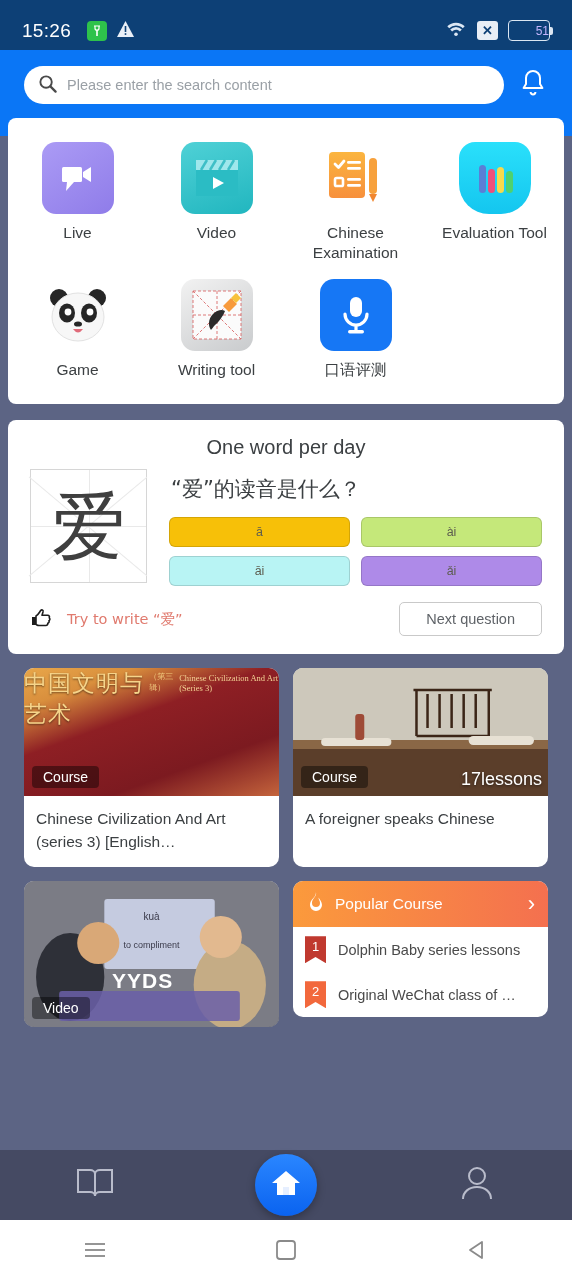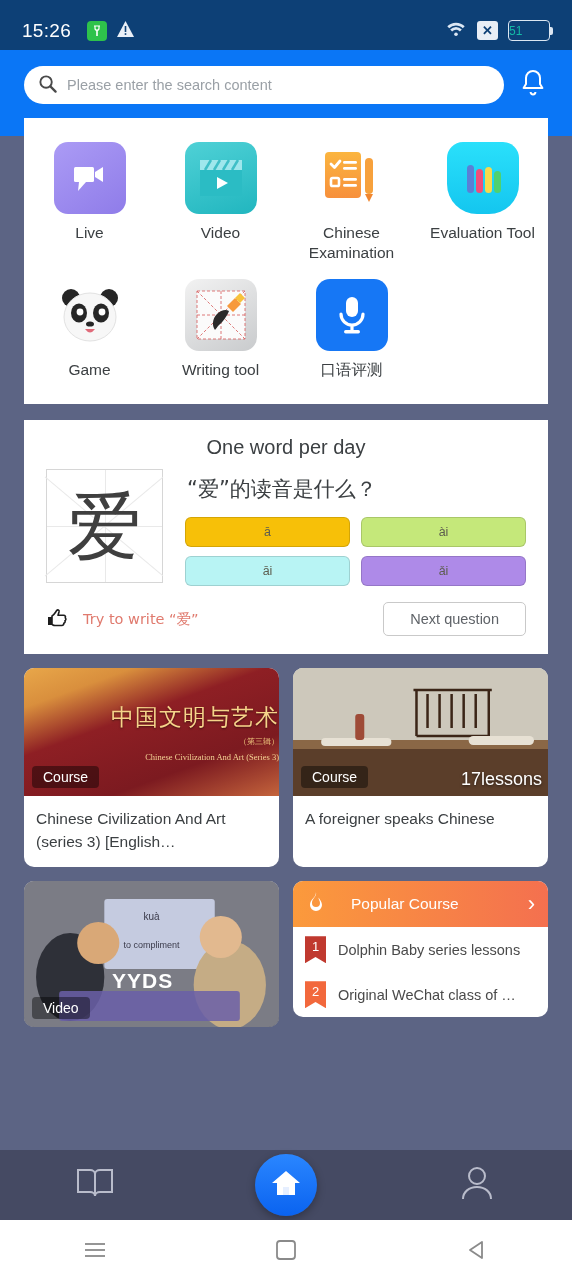--- a/index.html
+++ b/index.html
@@ -19,22 +19,22 @@
   }
   .sb-time{ font-size:19px; letter-spacing:.3px; }
   .sb-left-icons{ display:flex; align-items:center; gap:9px; margin-left:16px; }
   .sb-appicon{
     width:20px; height:20px; background:#2ec24b; border-radius:4px;
     display:flex; align-items:center; justify-content:center;
   }
   .sb-right{ margin-left:auto; display:flex; align-items:center; gap:10px; }
   .battery{
     border:1.7px solid #dbe6f2; border-radius:4px; width:42px; height:21px;
-    display:flex; align-items:center; justify-content:flex-start;
-    font-size:12px; position:relative; color:#14b8a6;
+    display:flex; align-items:center; justify-content:flex-end;
+    font-size:12px; position:relative; color:#c4b5fd;
   }
   .battery::after{
     content:""; position:absolute; right:-4px; top:6px;
     width:3px; height:8px; background:#dbe6f2; border-radius:0 2px 2px 0;
   }
   .sigx{
     width:21px;height:19px;background:#e8eef6;border-radius:3px;
     display:flex;align-items:center;justify-content:center;
     color:#0d4076;font-size:13px;font-weight:bold;
   }
@@ -51,21 +51,21 @@
   }
   .search-ph{ color:#9aa0a6; font-size:14.5px; }
 
   
   .content{
     position:absolute; top:50px; left:0; right:0; bottom:110px;
     overflow:hidden;
   }
 
   .card{
-    background:#fff; border-radius:0; margin:0 24px;
+    background:#fff; border-radius:8px; margin:0 8px;
   }
 
   
   .grid-card{ padding:18px 0 14px 0; margin-top:-18px; position:relative; z-index:2;}
   .grid{ display:grid; grid-template-columns:repeat(4,1fr); }
   .gitem{ display:flex; flex-direction:column; align-items:center; padding:6px 2px 10px 2px;}
   .gicon{ width:72px; height:72px; border-radius:14px; display:flex;
           align-items:center; justify-content:center; margin-bottom:9px;}
   .glabel{ font-size:15.5px; color:#3c4043; text-align:center; line-height:1.3; }
 
@@ -107,34 +107,34 @@
   }
   .clessons{
     position:absolute; right:6px; bottom:6px; color:#fff; font-size:18px;
     text-shadow:0 1px 3px rgba(0,0,0,.6);
   }
   .ctitle{ padding:12px 12px 14px 12px; font-size:15.5px; color:#3c4043; line-height:1.45;}
 
   
   .art-civ{
     background:linear-gradient(160deg,#e8a74a 0%,#d98f3d 18%,#8e1f24 40%,#7c1a20 72%,#c4643c 100%);
-    display:flex;flex-direction:column;align-items:flex-end;justify-content:center;
+    display:flex;flex-direction:row;align-items:flex-start;justify-content:center;
   }
   .art-civ .cn{ color:#f6d48a; font-size:23px; font-family:"DejaVu Sans",sans-serif;
                 text-shadow:0 1px 2px rgba(0,0,0,.5); letter-spacing:1px;}
   .art-civ .sm{ color:#f0c97e; font-size:8px; margin-top:3px;}
   .art-civ .en{ color:#f3d294; font-size:8.5px; margin-top:5px; font-family:"Liberation Serif",serif;}
   .art-desk{ background:linear-gradient(180deg,#cfcabd 0%,#bdb4a4 48%,#6d4c36 52%,#4a3122 100%);}
   .art-video{ background:linear-gradient(170deg,#8a8a90 0%,#6f7078 45%,#3b3c46 100%);}
 
   
   .pop{ background:#fff; border-radius:10px; overflow:hidden; }
   .pop-head{
     background:linear-gradient(90deg,#fb9a3c 0%,#f4704f 100%);
-    height:46px; display:flex; align-items:center; padding:0 13px; gap:25px;
+    height:46px; display:flex; align-items:center; padding:0 13px; gap:9px;
     color:#fff; font-size:15.5px;
   }
   .pop-arrow{ margin-left:auto; font-size:22px; font-weight:300;}
   .pop-item{ display:flex; align-items:center; gap:12px; padding:9px 12px;}
   .rank{
     width:21px;height:27px;flex:none;color:#fff;font-size:13px;
     display:flex;align-items:flex-start;justify-content:center;padding-top:3px;
     clip-path:polygon(0 0,100% 0,100% 100%,50% 76%,0 100%);
   }
   .pop-text{ font-size:14.5px; color:#4a4a4a; white-space:nowrap; overflow:hidden; text-overflow:ellipsis;}

